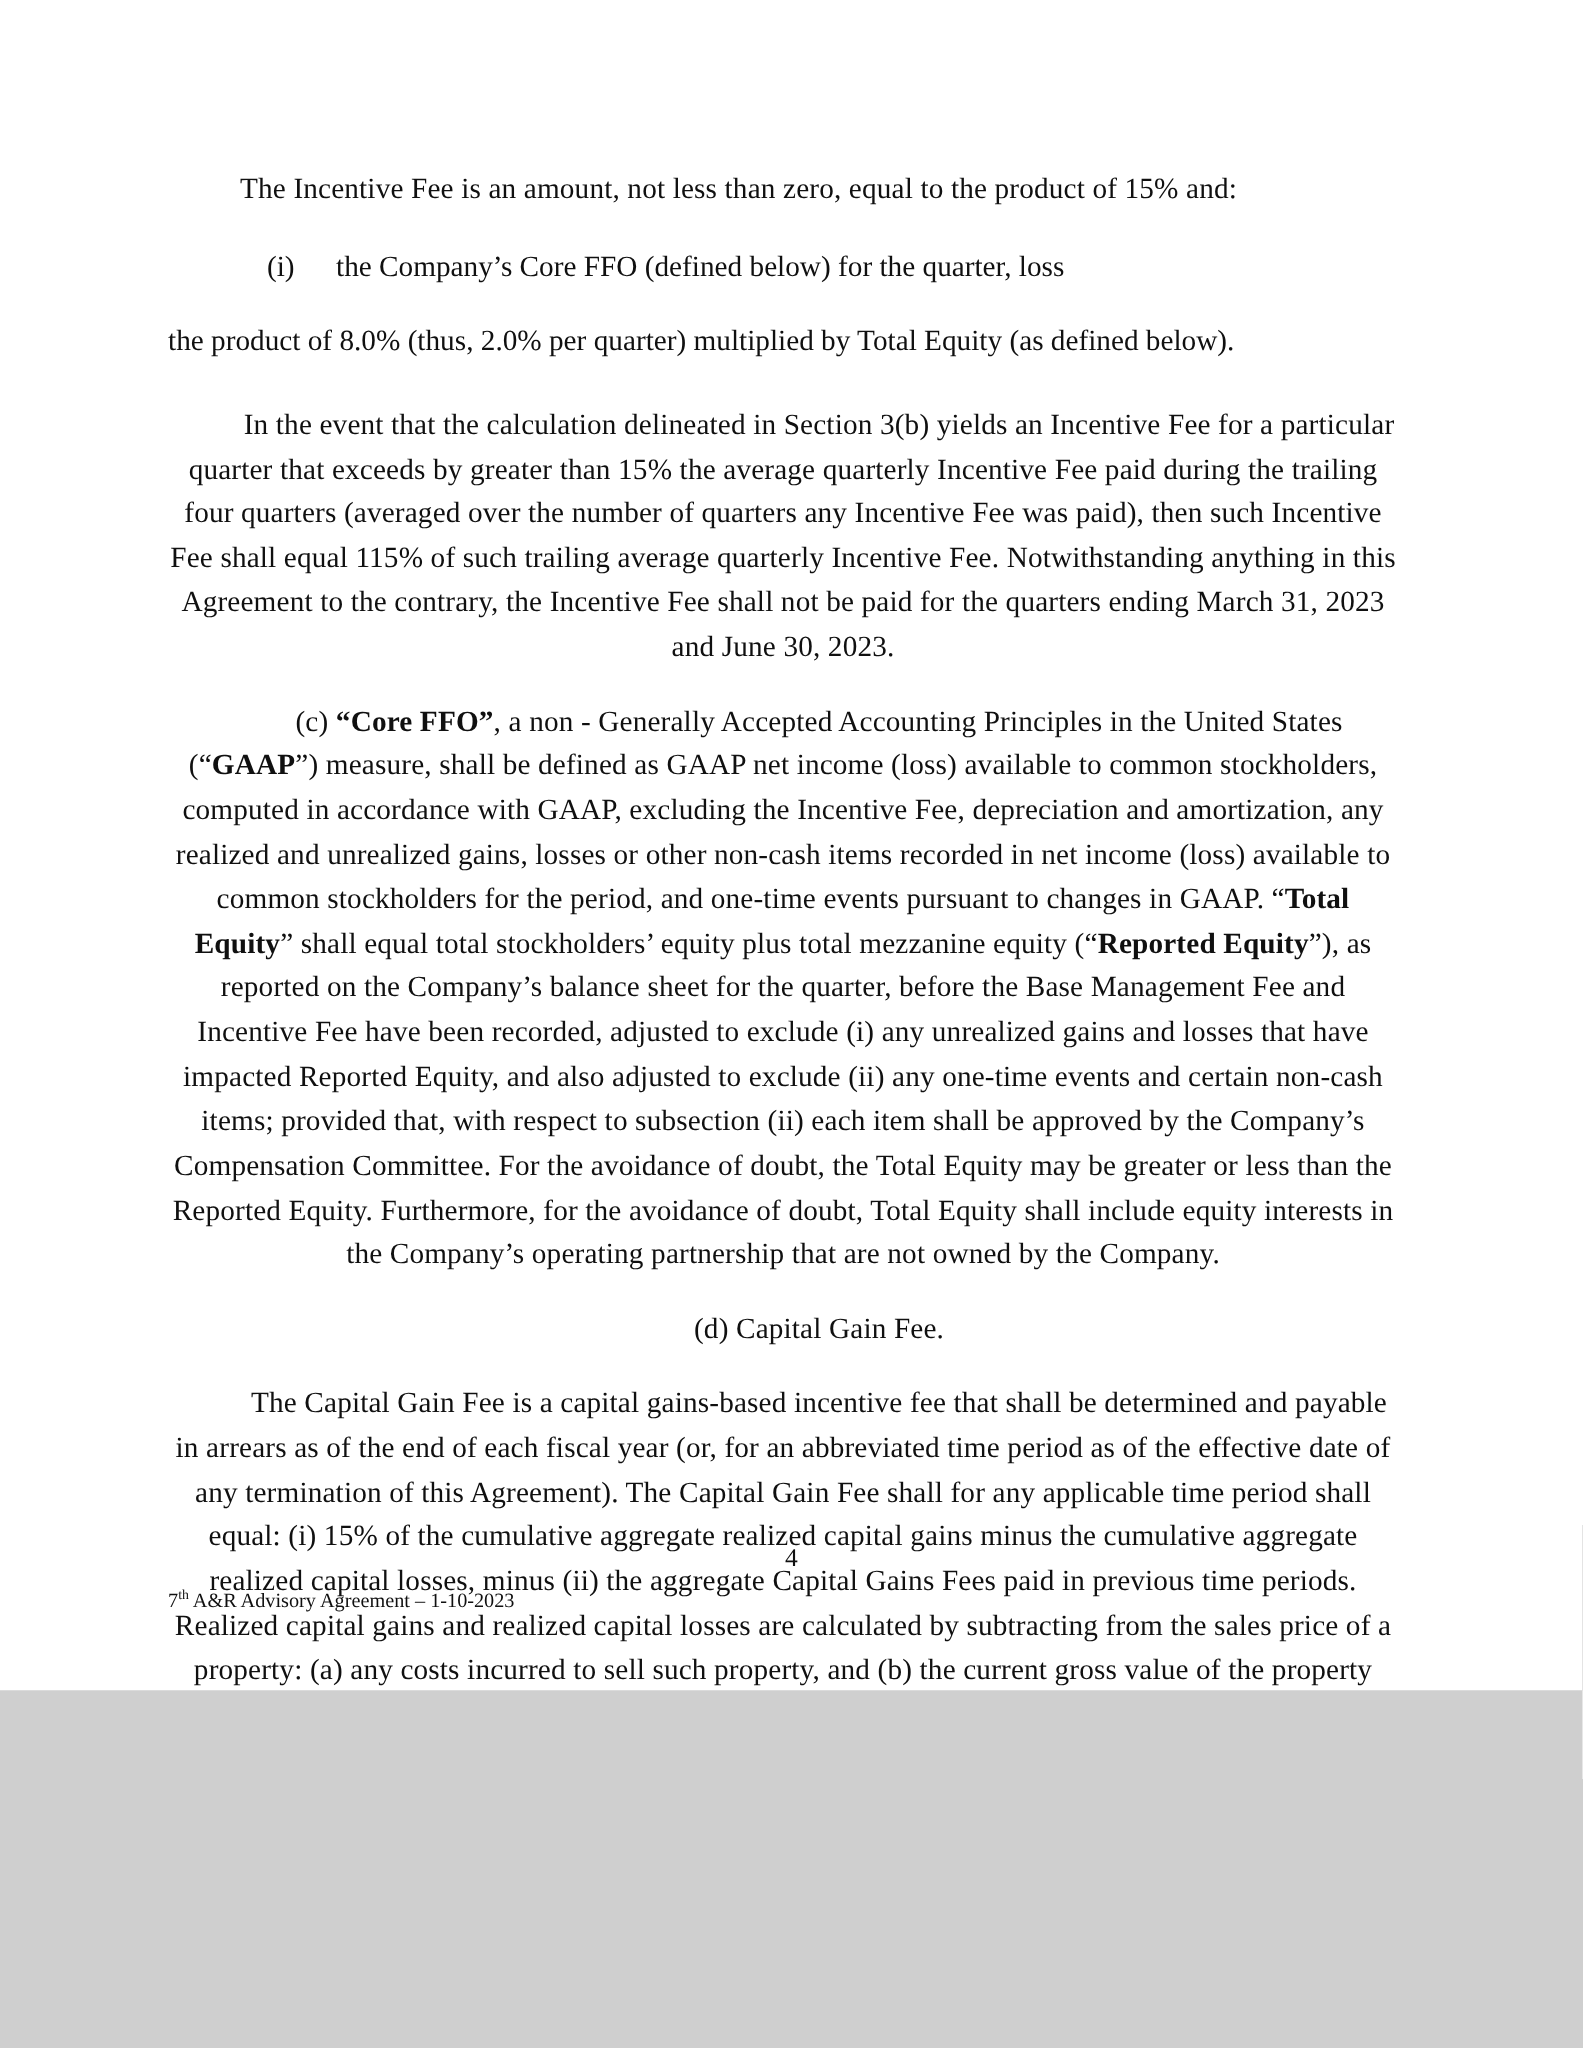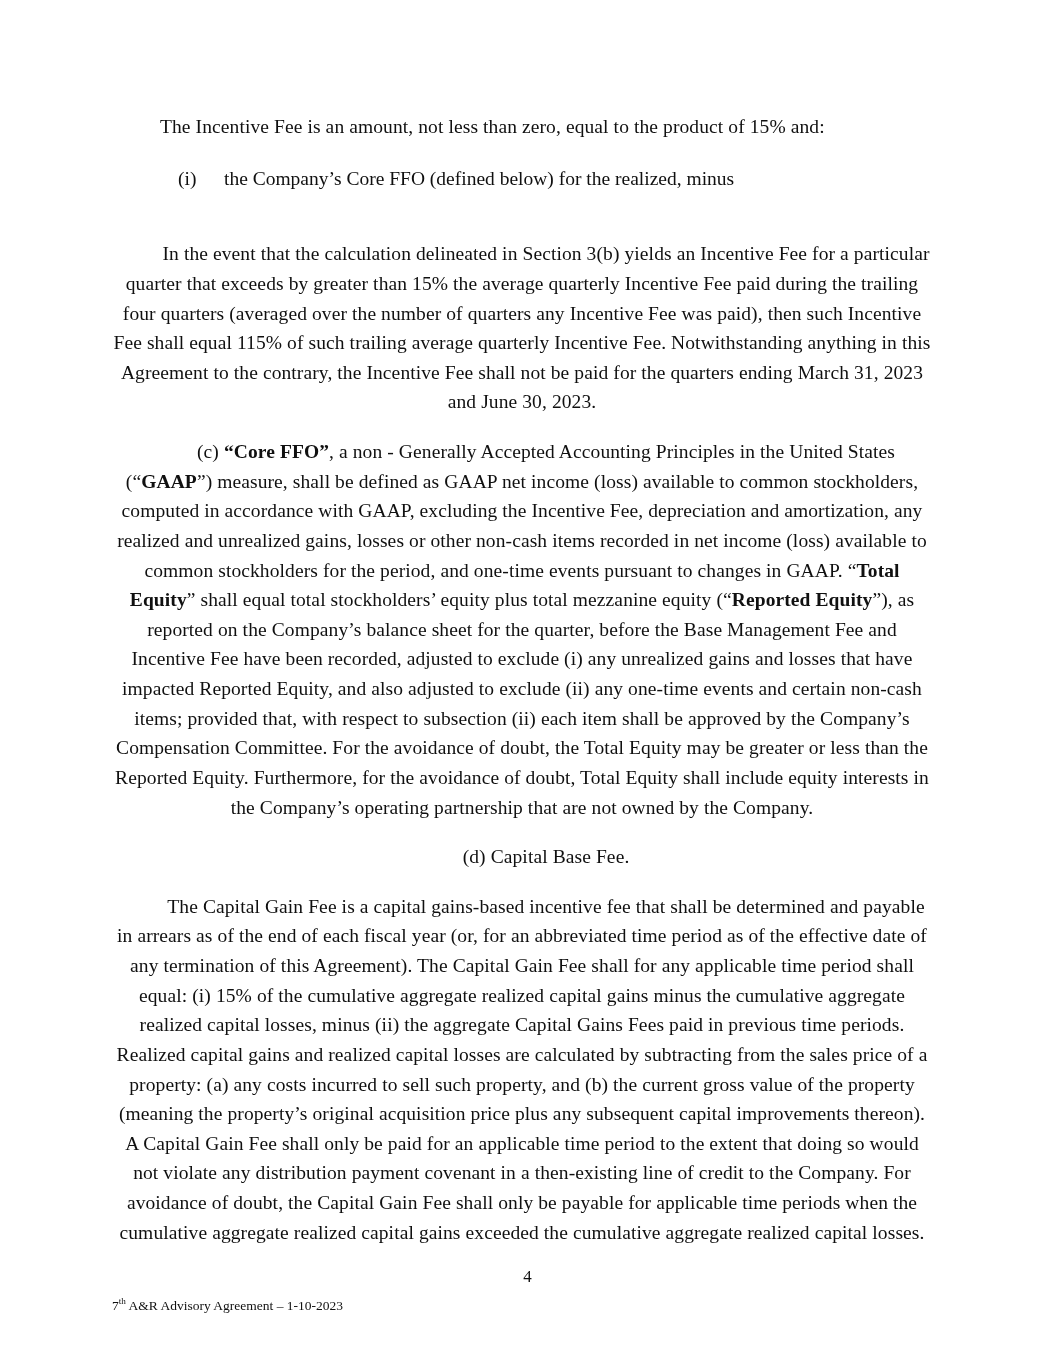--- a/index.html
+++ b/index.html
@@ -5,21 +5,21 @@
   html, body {
     margin: 0;
     padding: 0;
     background: #cfcfcf;
   }
   body {
     font-family: "Liberation Serif", serif;
   }
   .page {
     width: 1055px;
-    height: 1365px;
+    height: 1127px;
     background: #ffffff;
     position: relative;
     box-sizing: border-box;
     overflow: hidden;
     margin: 0 auto;
   }
   .page-inner {
     position: absolute;
     left: 112px;
     top: 112px;
@@ -96,33 +96,34 @@
 <body>
 
 <div class="page">
   <div class="page-inner">
 
     <p class="para intro">The Incentive Fee is an amount, not less than zero, equal to the product of 15% and:</p>
 
     <ul class="romanlist">
       <li>
         <span class="marker">(i)</span>
-        <span class="itemtext">the Company’s Core FFO (defined below) for the realized, minus</span>
+        <span class="itemtext">the Company’s Core FFO (defined below) for the quarter, loss</span>
       </li>
       <li>
+        <span class="itemtext">the product of 8.0% (thus, 2.0% per quarter) multiplied by Total Equity (as defined below).</span>
       </li>
     </ul>
 
     <p class="para block indent-first" style="margin-top:26px;">In the event that the calculation delineated in Section 3(b) yields an Incentive Fee for a particular quarter that exceeds by greater than 15% the average quarterly Incentive Fee paid during the trailing four quarters (averaged over the number of quarters any Incentive Fee was paid), then such Incentive Fee shall equal 115% of such trailing average quarterly Incentive Fee. Notwithstanding anything in this Agreement to the contrary, the Incentive Fee shall not be paid for the quarters ending March 31, 2023 and June 30, 2023.</p>
 
     <p class="para block indent-first">
       <span>(c)</span><span>&nbsp;</span><span class="bi">“<span>Core FFO</span>”</span><span>, a non - Generally Accepted Accounting Principles in the United States (“</span><span class="bi">GAAP</span><span>”) measure, shall be defined as GAAP net income (loss) available to common stockholders, computed in accordance with GAAP, excluding the Incentive Fee, depreciation and amortization, any realized and unrealized gains, losses or other non-cash items recorded in net income (loss) available to common stockholders for the period, and one-time events pursuant to changes in GAAP. “</span><span class="bi">Total Equity</span><span>” shall equal total stockholders’ equity plus total mezzanine equity (“</span><span class="bi">Reported Equity</span><span>”), as reported on the Company’s balance sheet for the quarter, before the Base Management Fee and Incentive Fee have been recorded, adjusted to exclude (i) any unrealized gains and losses that have impacted Reported Equity, and also adjusted to exclude (ii) any one-time events and certain non-cash items; provided that, with respect to subsection (ii) each item shall be approved by the Company’s Compensation Committee. For the avoidance of doubt, the Total Equity may be greater or less than the Reported Equity.  Furthermore, for the avoidance of doubt, Total Equity shall include equity interests in the Company’s operating partnership that are not owned by the Company.</span>
     </p>
 
-    <p class="para block indent-first" style="margin-top:20px;">(d) Capital Base Fee.</p>
+    <p class="para block indent-first" style="margin-top:20px;">(d) Capital Gain Fee.</p>
 
     <p class="para block indent-first" style="margin-top:18px;">The Capital Gain Fee is a capital gains-based incentive fee that shall be determined and payable in arrears as of the end of each fiscal year (or, for an abbreviated time period as of the effective date of any termination of this Agreement). The Capital Gain Fee shall for any applicable time period shall equal: (i) 15% of the cumulative aggregate realized capital gains minus the cumulative aggregate realized capital losses, minus (ii) the aggregate Capital Gains Fees paid in previous time periods. Realized capital gains and realized capital losses are calculated by subtracting from the sales price of a property: (a) any costs incurred to sell such property, and (b) the current gross value of the property (meaning the property’s original acquisition price plus any subsequent capital improvements thereon). A Capital Gain Fee shall only be paid for an applicable time period to the extent that doing so would not violate any distribution payment covenant in a then-existing line of credit to the Company. For avoidance of doubt, the Capital Gain Fee shall only be payable for applicable time periods when the cumulative aggregate realized capital gains exceeded the cumulative aggregate realized capital losses.</p>
 
   </div>
 
   <div class="pagenum">4</div>
 
   <div class="footer">
     <span>7</span><sup>th</sup><span> A&amp;R Advisory Agreement – 1-10-2023</span>
   </div>

